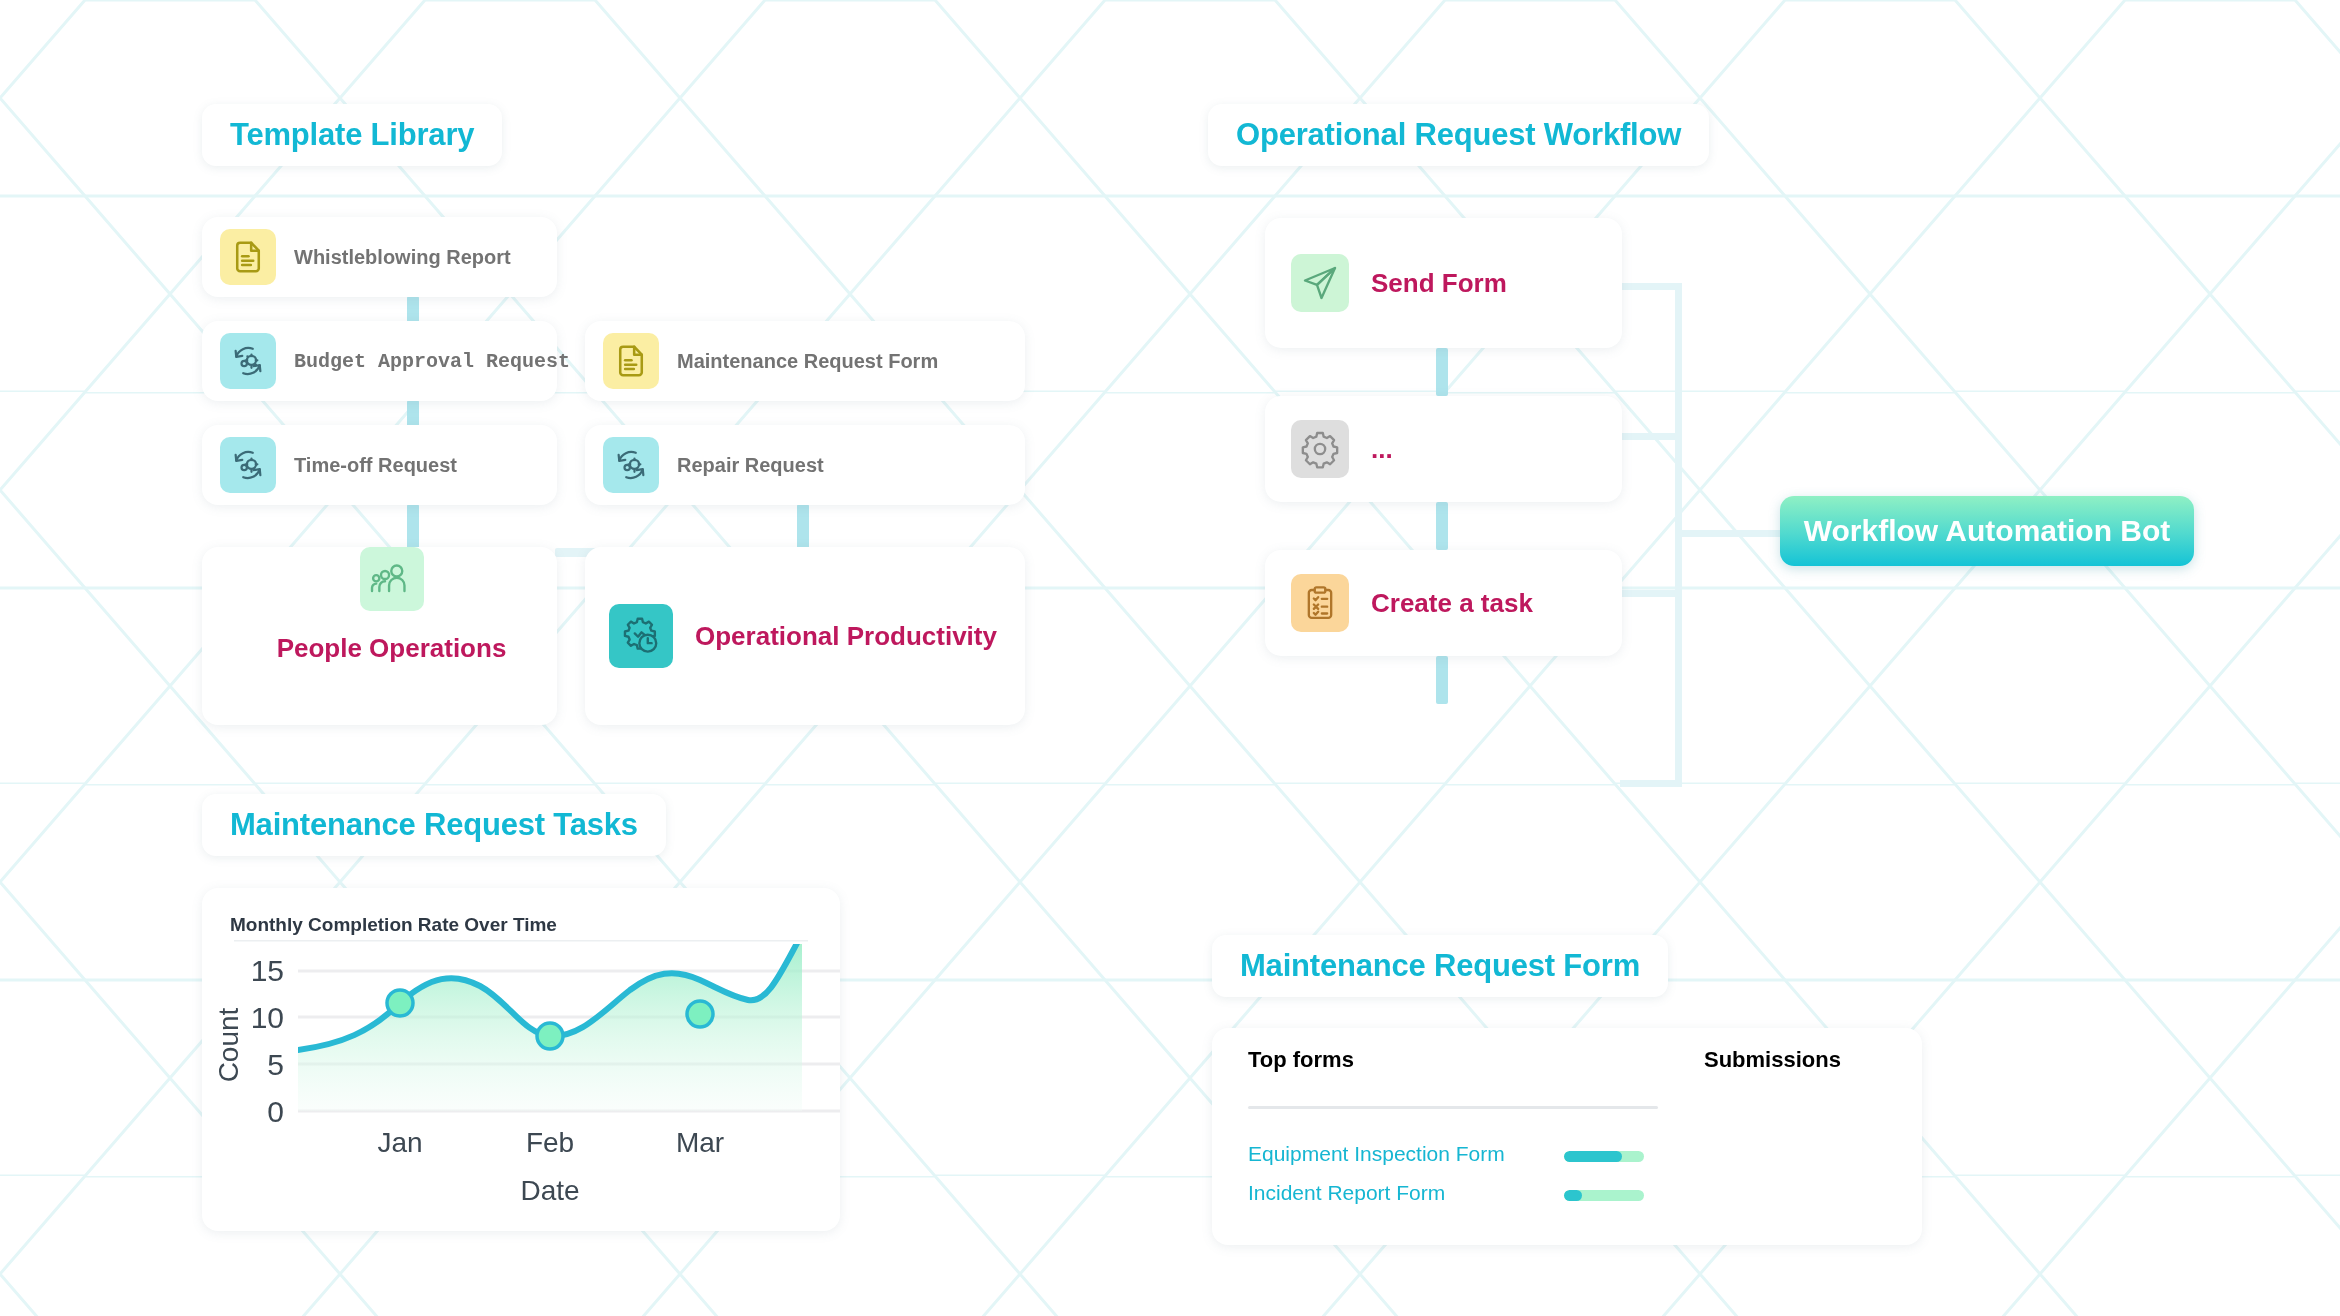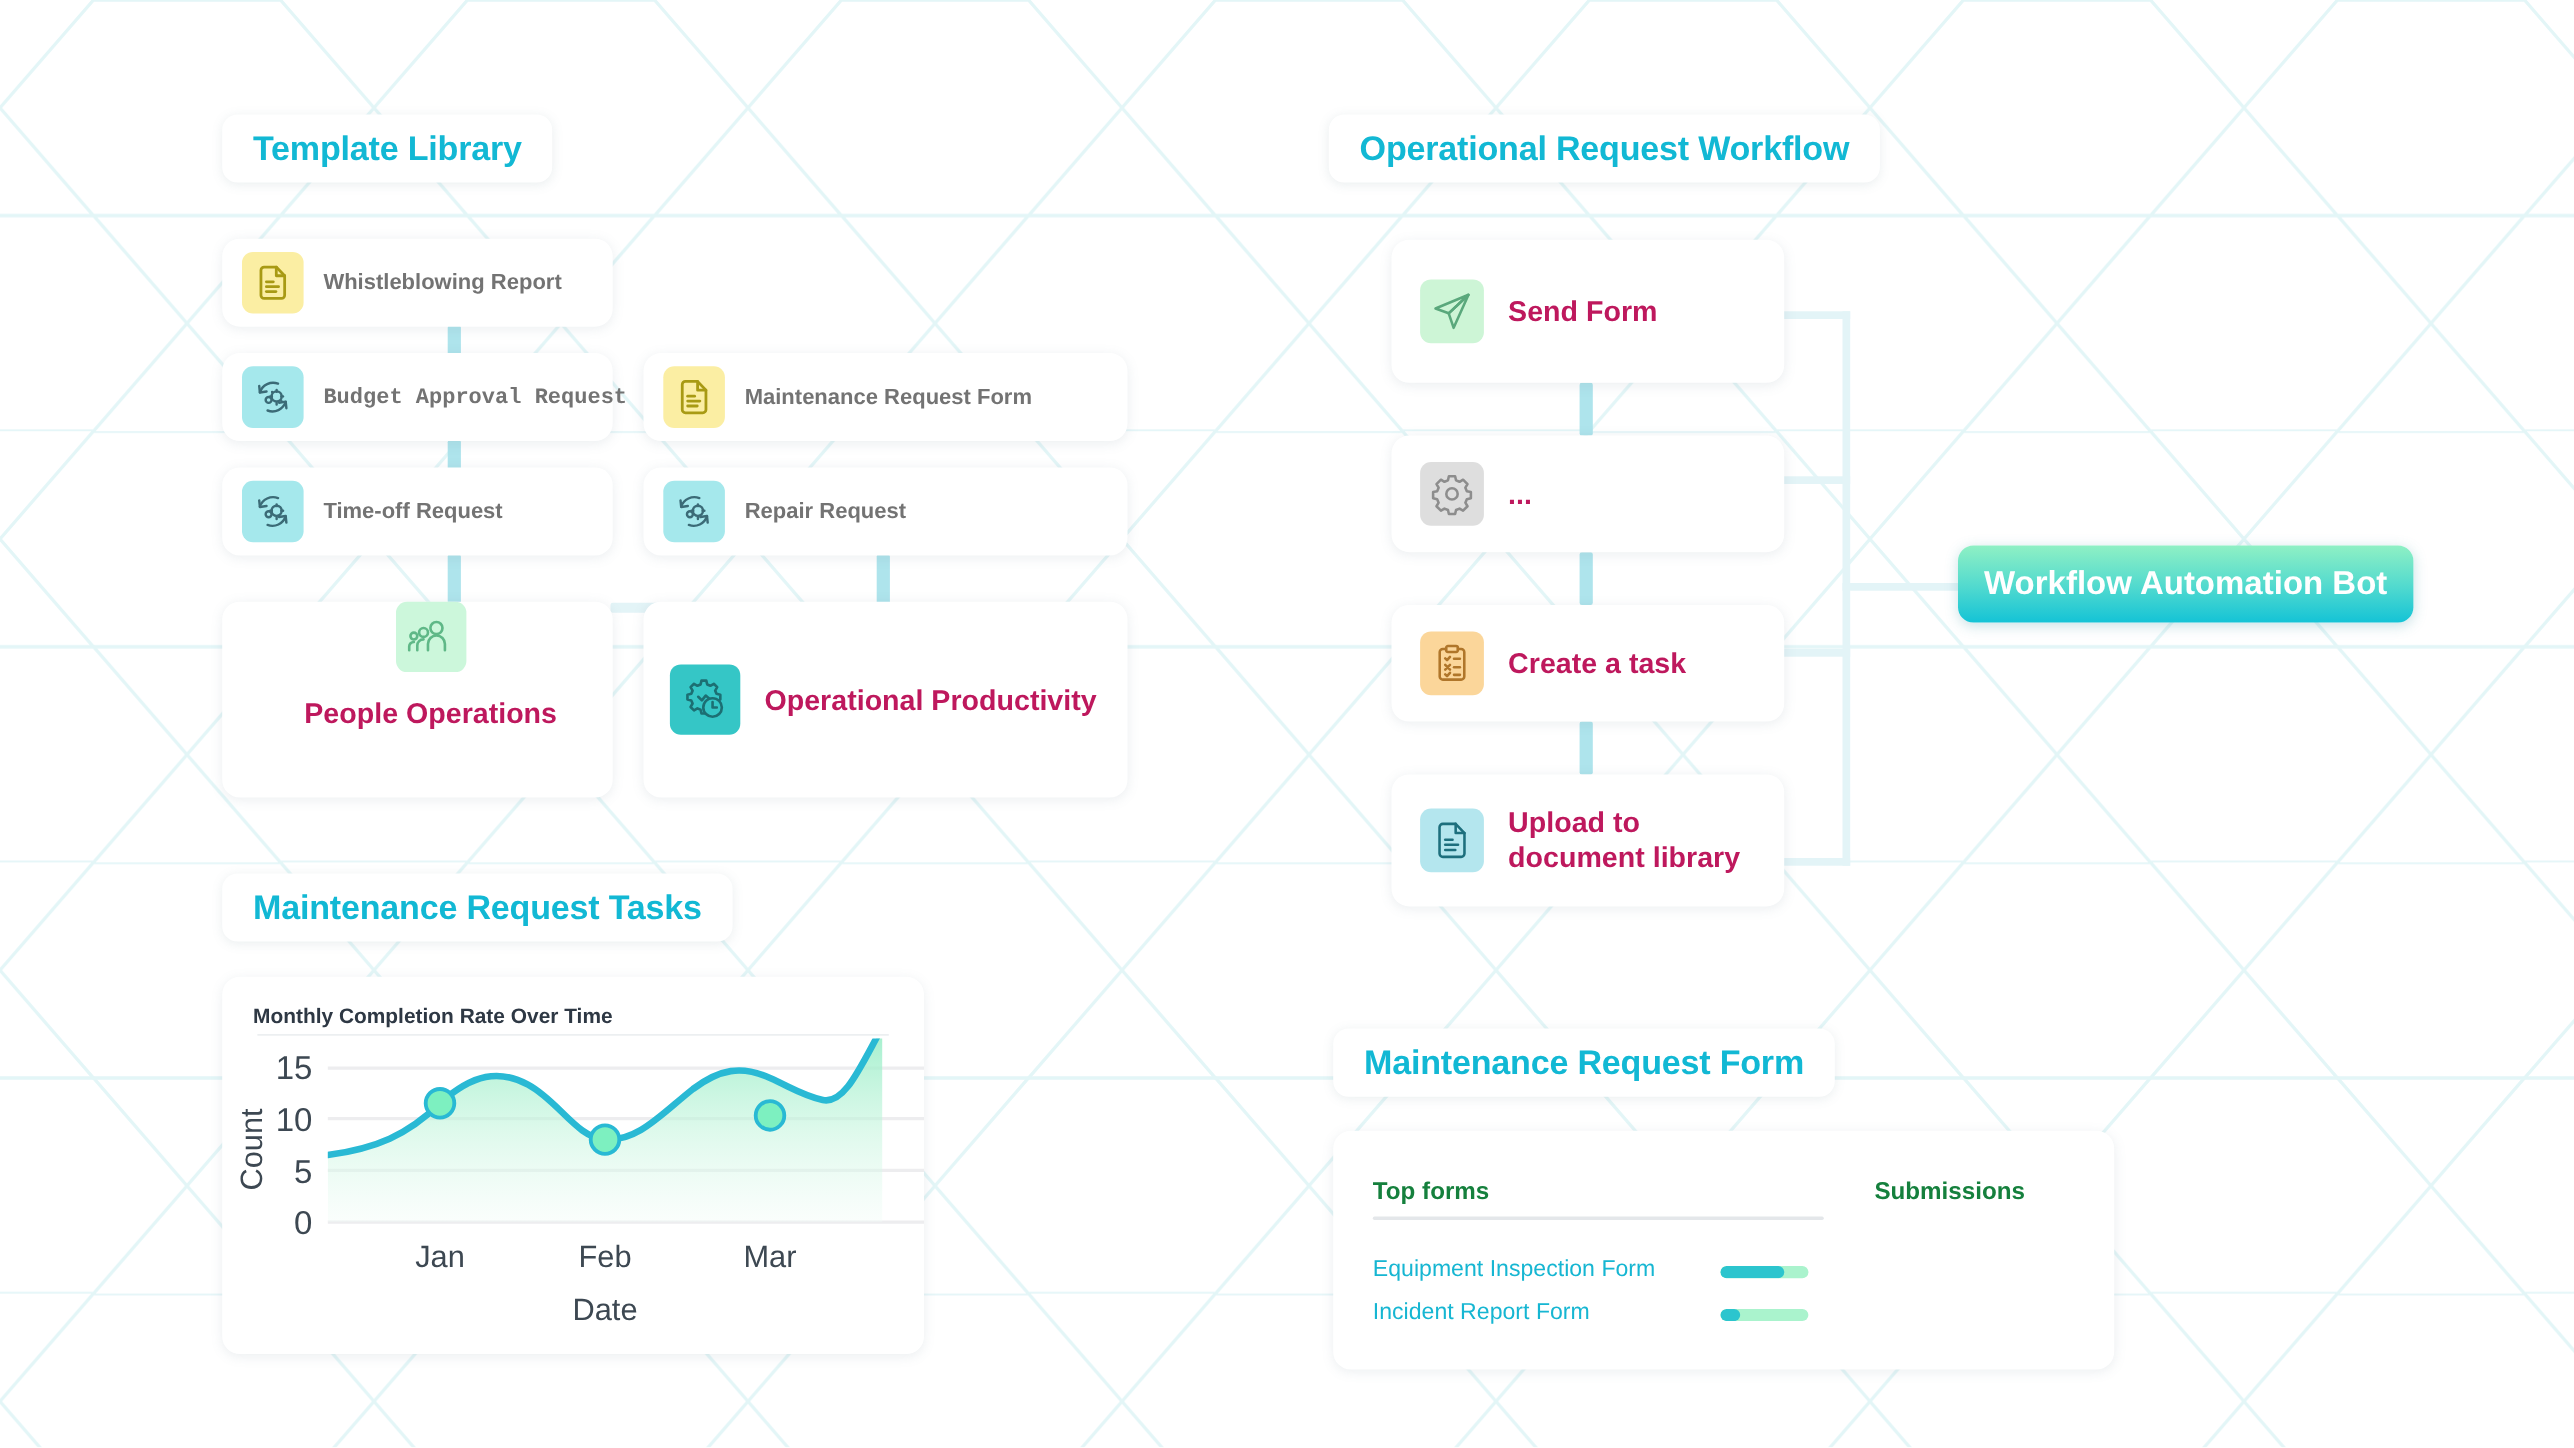--- a/index.html
+++ b/index.html
@@ -162,24 +162,24 @@
   .axis-title {
     font-family: "Liberation Sans", sans-serif;
     font-size: 28px;
     fill: #3d4852;
   }
 
   
   #subs-card { padding: 0; }
   .subs-head {
     position: absolute;
-    top: 42px;
+    top: 19px;
     font-size: 22px;
     font-weight: bold;
-    color: #15803d;
+    color: #000000;
     white-space: nowrap;
   }
   #subs-head-left  { left: 36px; }
   #subs-head-right { left: 492px; }
   .subs-rule {
     position: absolute;
     left: 36px;
     top: 78px;
     width: 410px;
     height: 3px;
@@ -437,33 +437,20 @@
           <path d="M13.1 9.5h3.2"></path>
         <path d="M8.3 12.9l2.6 2.6M10.9 12.9l-2.6 2.6"></path>
           <path d="M13.1 14.2h3.2"></path>
         <path d="M8.3 18l1 1 1.6-1.8"></path>
           <path d="M13.1 18.3h3.2"></path>
       </svg>
     </div>
     <span class="cat-label">Create a task</span>
   </div>
 
-  <div class="card row-card" style="left:1265px; top:704px; width:357px; height:120px; gap:22px; padding-left:26px;">
-    <div class="icon-tile tile-blue" style="width:58px;height:58px;">
-      <svg width="40" height="40" viewBox="0 0 24 24" fill="none" stroke="#1d6f7d" stroke-width="1.4" stroke-linecap="round" stroke-linejoin="round">
-        <path d="M14 3H7a1.8 1.8 0 0 0-1.8 1.8v14.4A1.8 1.8 0 0 0 7 21h10a1.8 1.8 0 0 0 1.8-1.8V8z"></path>
-        <path d="M14 3v5h4.8"></path>
-          <path d="M8.3 11.6h4"></path>
-          <path d="M8.3 14.4h7"></path>
-          <path d="M8.3 17.2h5.5"></path>
-      </svg>
-    </div>
-    <span class="cat-label" style="line-height:1.22; white-space:pre-line;">Upload to
-document library</span>
-  </div>
 
   <div id="bot-pill" style="left:1780px; top:496px; width:414px; height:70px;">
     <span>Workflow Automation Bot</span>
   </div>
 
   <div class="section-pill" style="left:1212px; top:935px; height:62px;">
     <span>Maintenance Request Form</span>
   </div>
 
   <div class="card" id="subs-card" style="left:1212px; top:1028px; width:710px; height:217px;">

